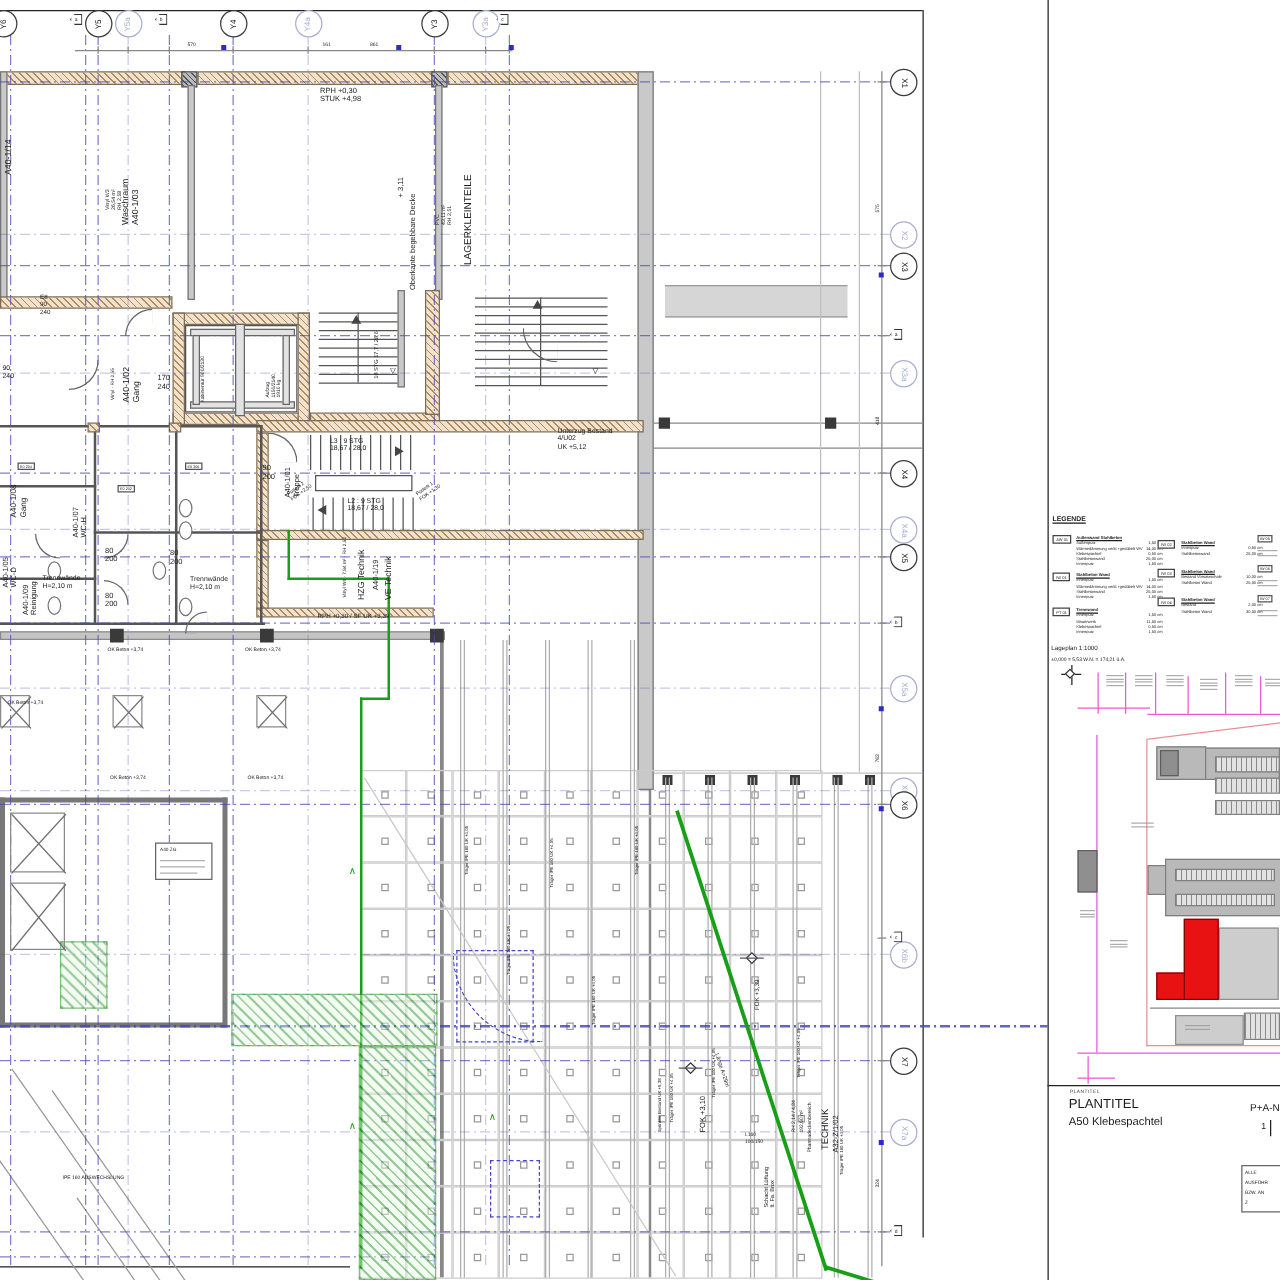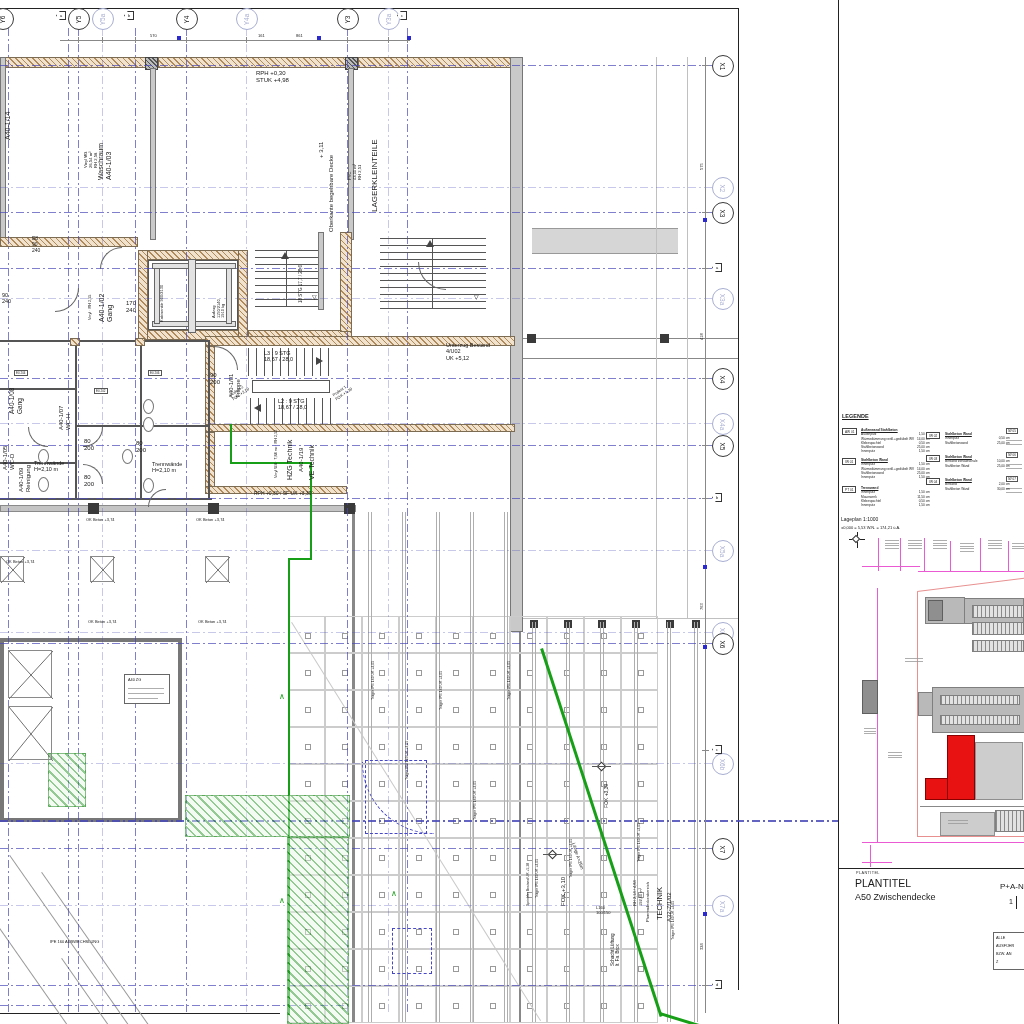--- a/index.html
+++ b/index.html
@@ -1003,20 +1003,20 @@
             <span class="ll">Stahlbeton Wand</span>
             <span class="lv">30,00 cm</span>
           </div>
         </div></div>
     </div>
   <div class="statictxt" style="left:841px;top:516px;font-size:5px;">Lageplan 1:1000</div>
   <div class="statictxt" style="left:841px;top:525px;font-size:4px;">±0,000 = 5,53 W.N. = 174,21 ü.A.</div>
 
   <div class="statictxt" style="left:856px;top:871px;font-size:3.8px;letter-spacing:.4px;color:#333;">PLANTITEL</div>
   <div class="statictxt" style="left:855px;top:877px;font-size:10.5px;">PLANTITEL</div>
-  <div class="statictxt" style="left:855px;top:892px;font-size:9px;">A50 Zwischendecke</div>
+  <div class="statictxt" style="left:855px;top:892px;font-size:9px;">A50 Klebespachtel</div>
   <div class="statictxt" style="left:1000px;top:882px;font-size:8px;">P+A-N</div>
   <div class="statictxt" style="left:1009px;top:898px;font-size:7px;">1</div>
   <div class="statictxt" style="left:996px;top:935px;width:56px;font-size:3.8px;line-height:2.1;text-align:left;">ALLE
 AUSFÜHR
 BZW. AN
 Z</div>
 </div>
 
 </body></html>

